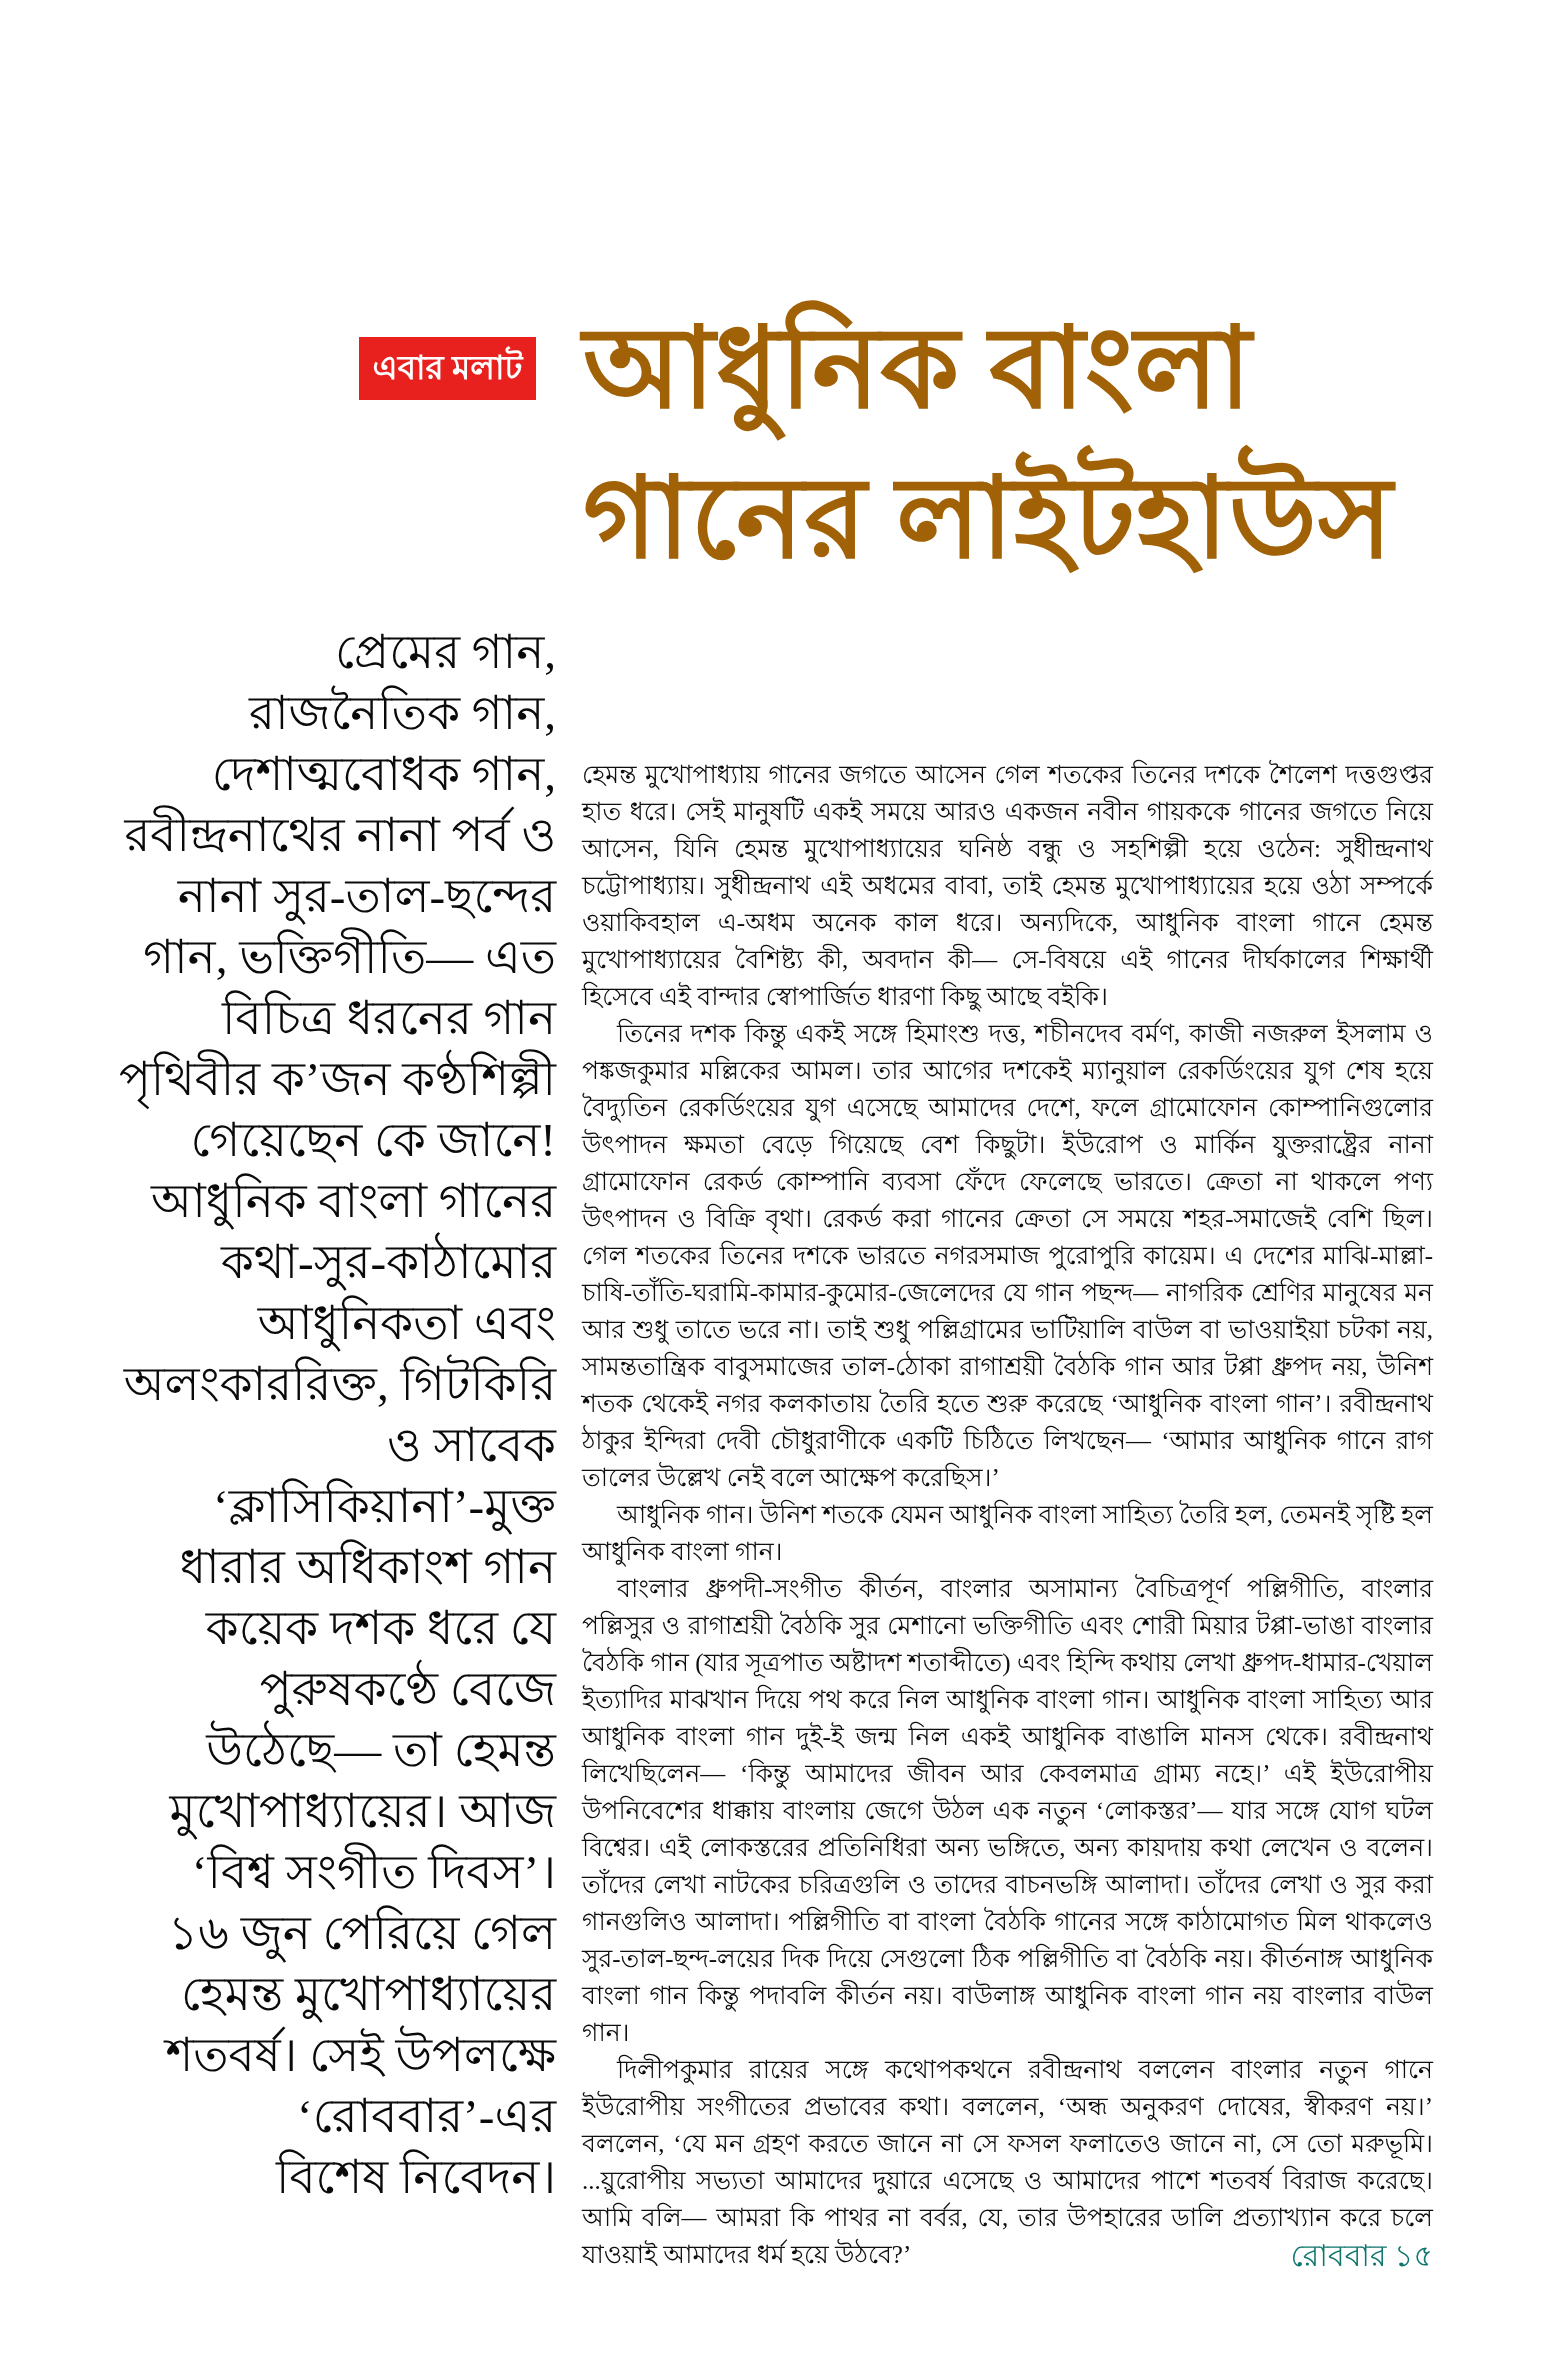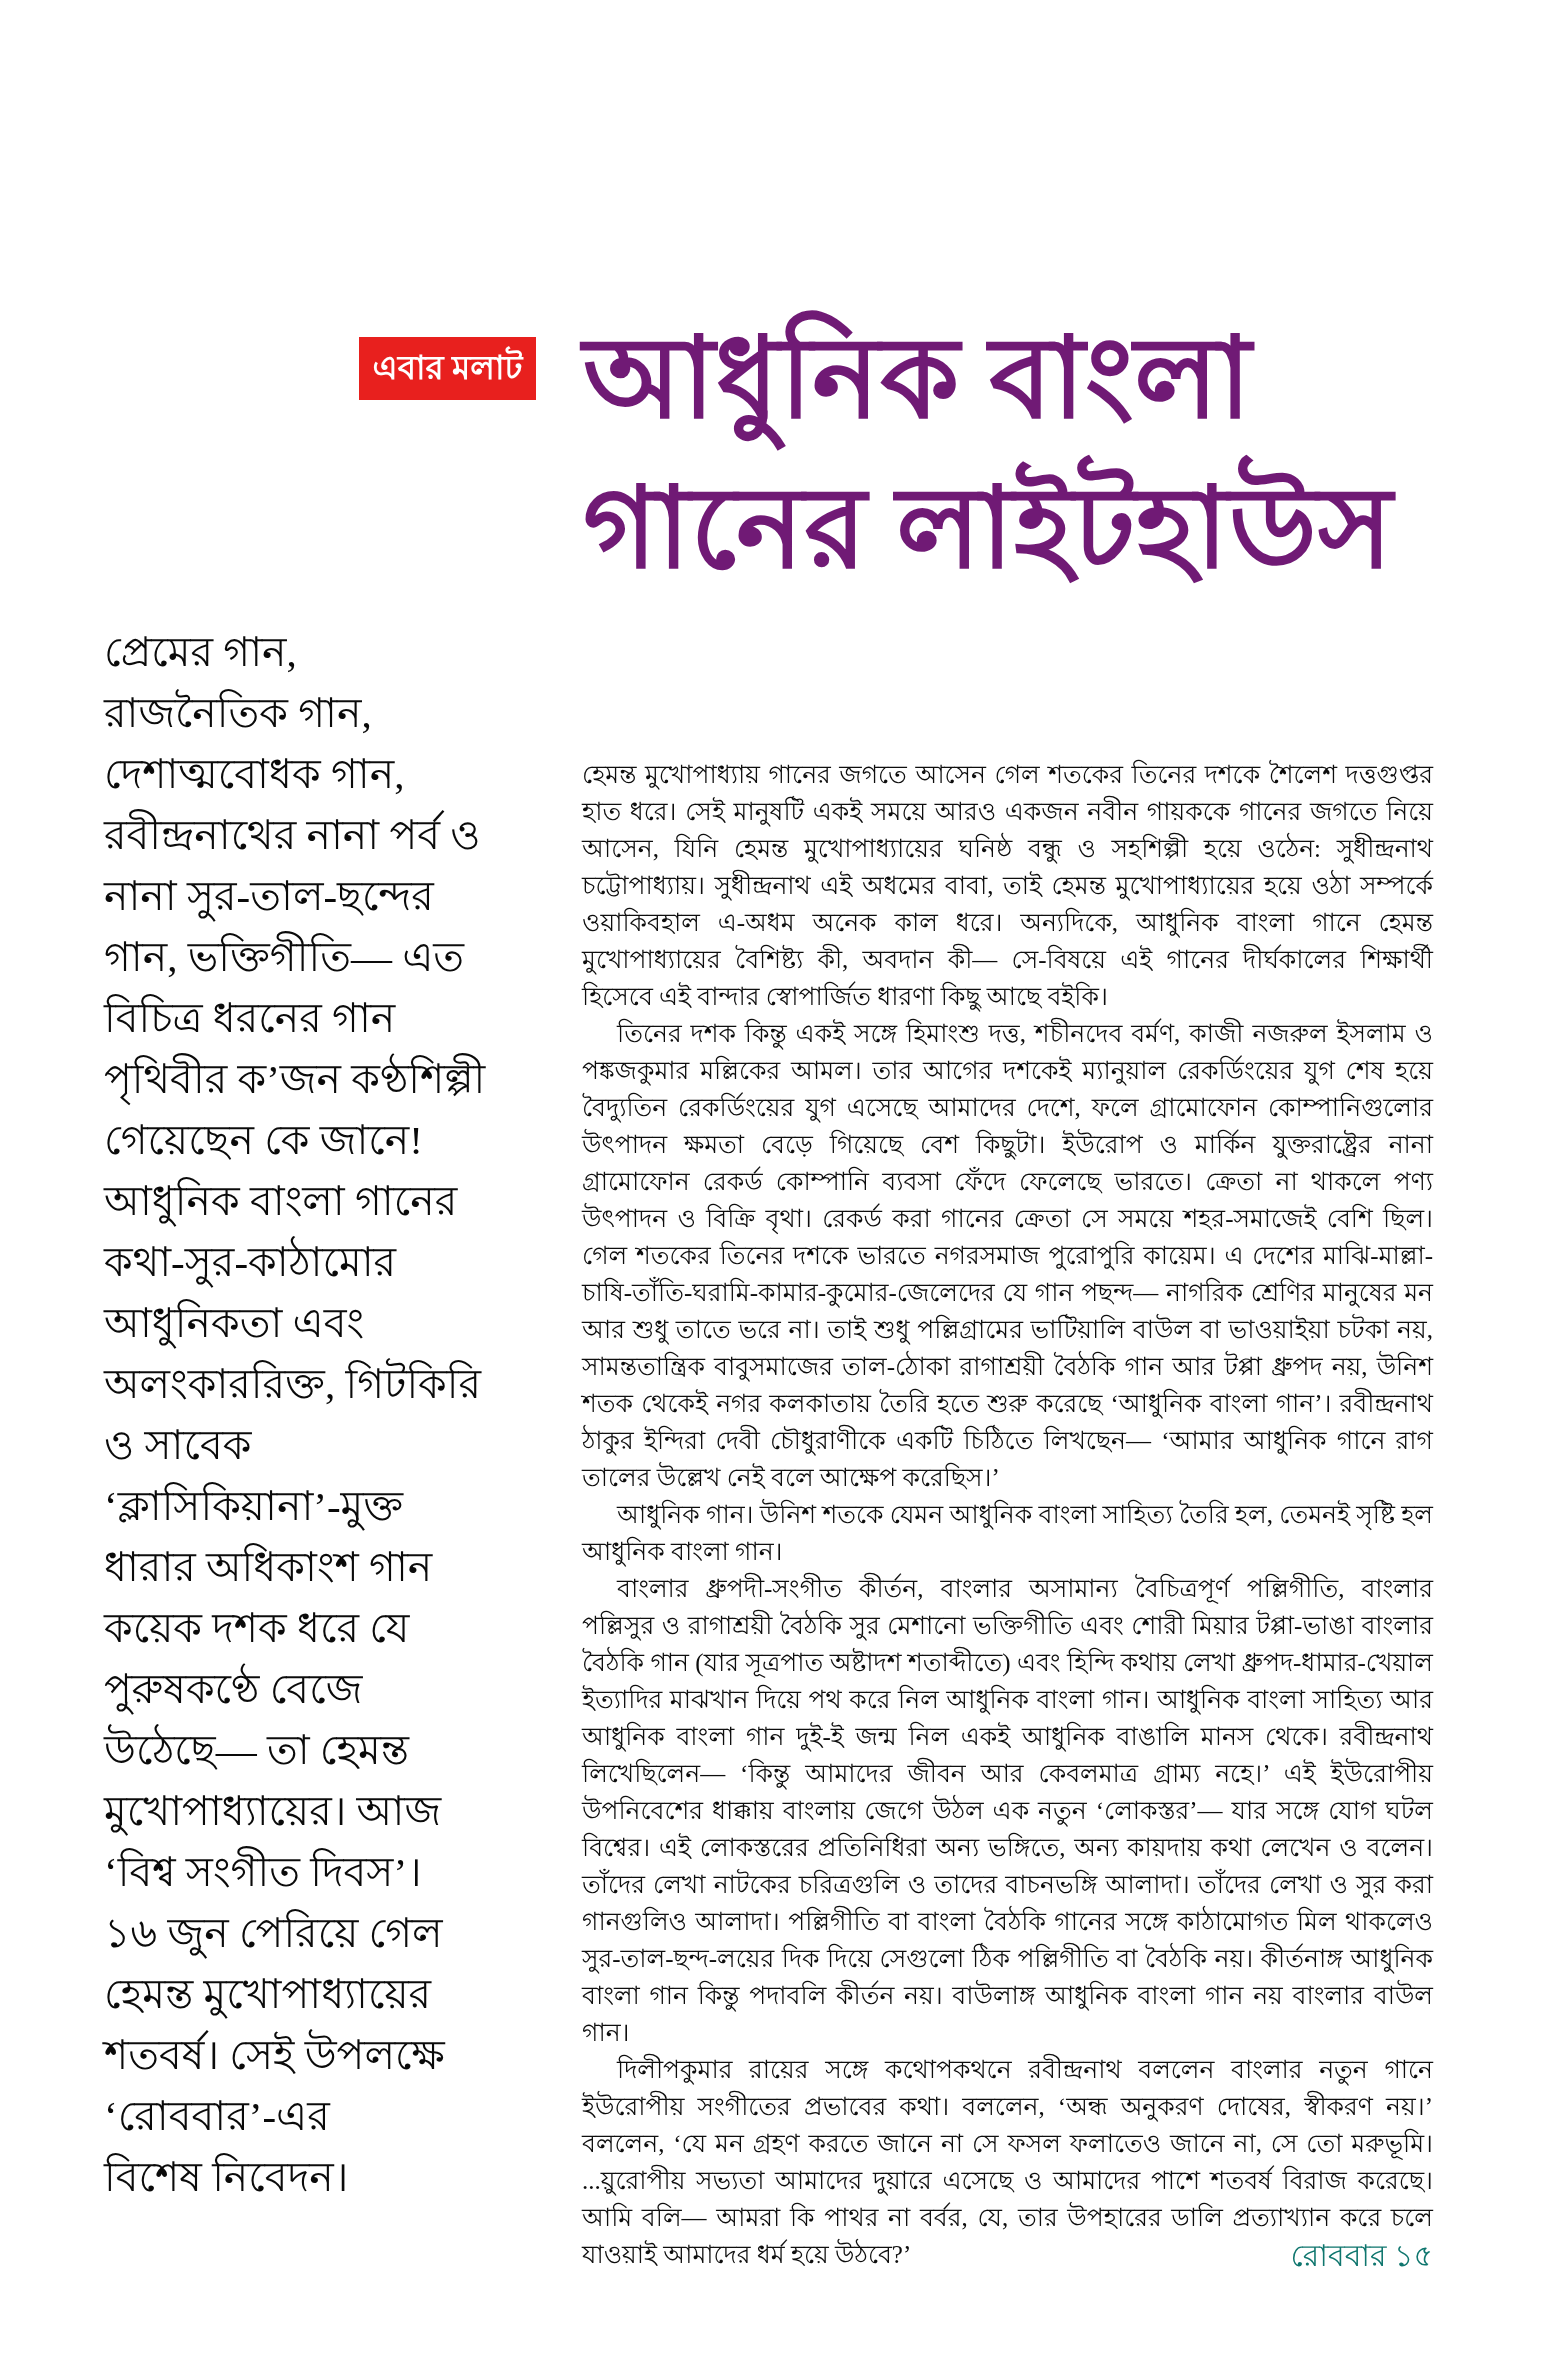--- a/index.html
+++ b/index.html
@@ -23,45 +23,46 @@
     display: flex;
     align-items: center;
     justify-content: center;
     font-size: 33px;
     font-weight: bold;
     line-height: 1;
   }
   .headline {
     position: absolute;
     left: 583px;
-    top: 304px;
+    top: 294px;
     width: 931px;
     margin: 0;
     font-size: 113px;
     line-height: 150px;
     font-weight: bold;
     letter-spacing: 0.8px;
-    color: #701a75;
+    color: #a16207;
     white-space: pre-line;
   }
   .byline {
     position: absolute;
     left: 588px;
     top: 630px;
     font-size: 43px;
     letter-spacing: 14px;
     color: #0a0a0a;
     white-space: nowrap;
   }
   .standfirst {
     position: absolute;
-    left: 104px;
+    left: 118px;
     top: 622px;
     width: 438px;
-    font-size: 41px;
+    text-align: right;
+    font-size: 47px;
     line-height: 61px;
     color: #0a0a0a;
     white-space: pre-line;
   }
   .article {
     position: absolute;
     left: 582px;
     top: 756px;
     width: 851px;
     font-size: 25px;

